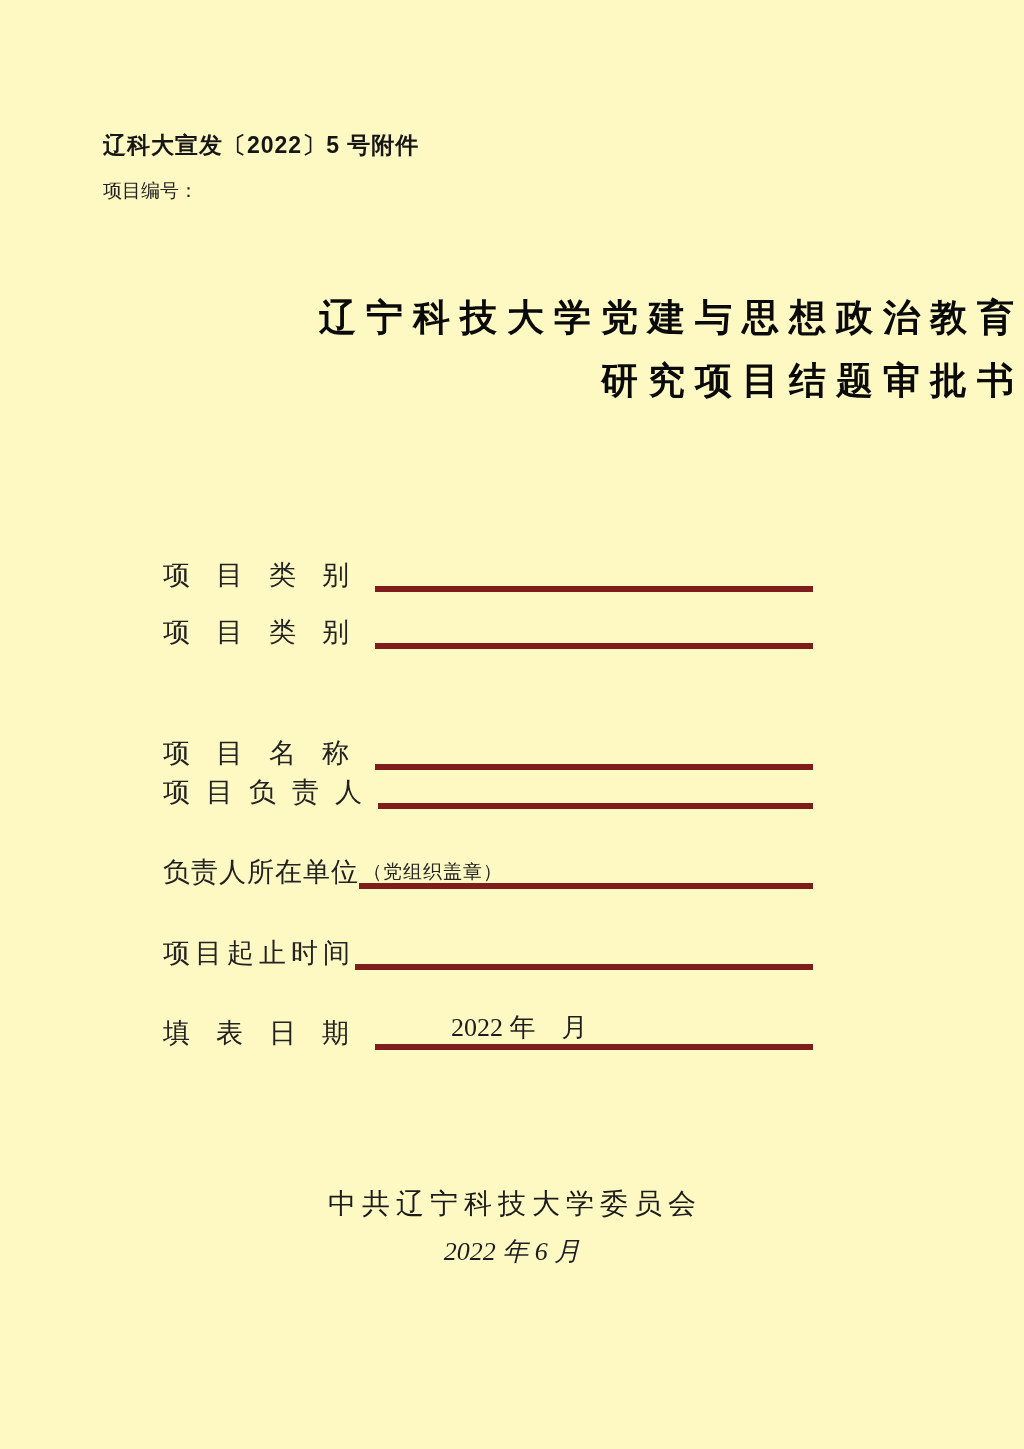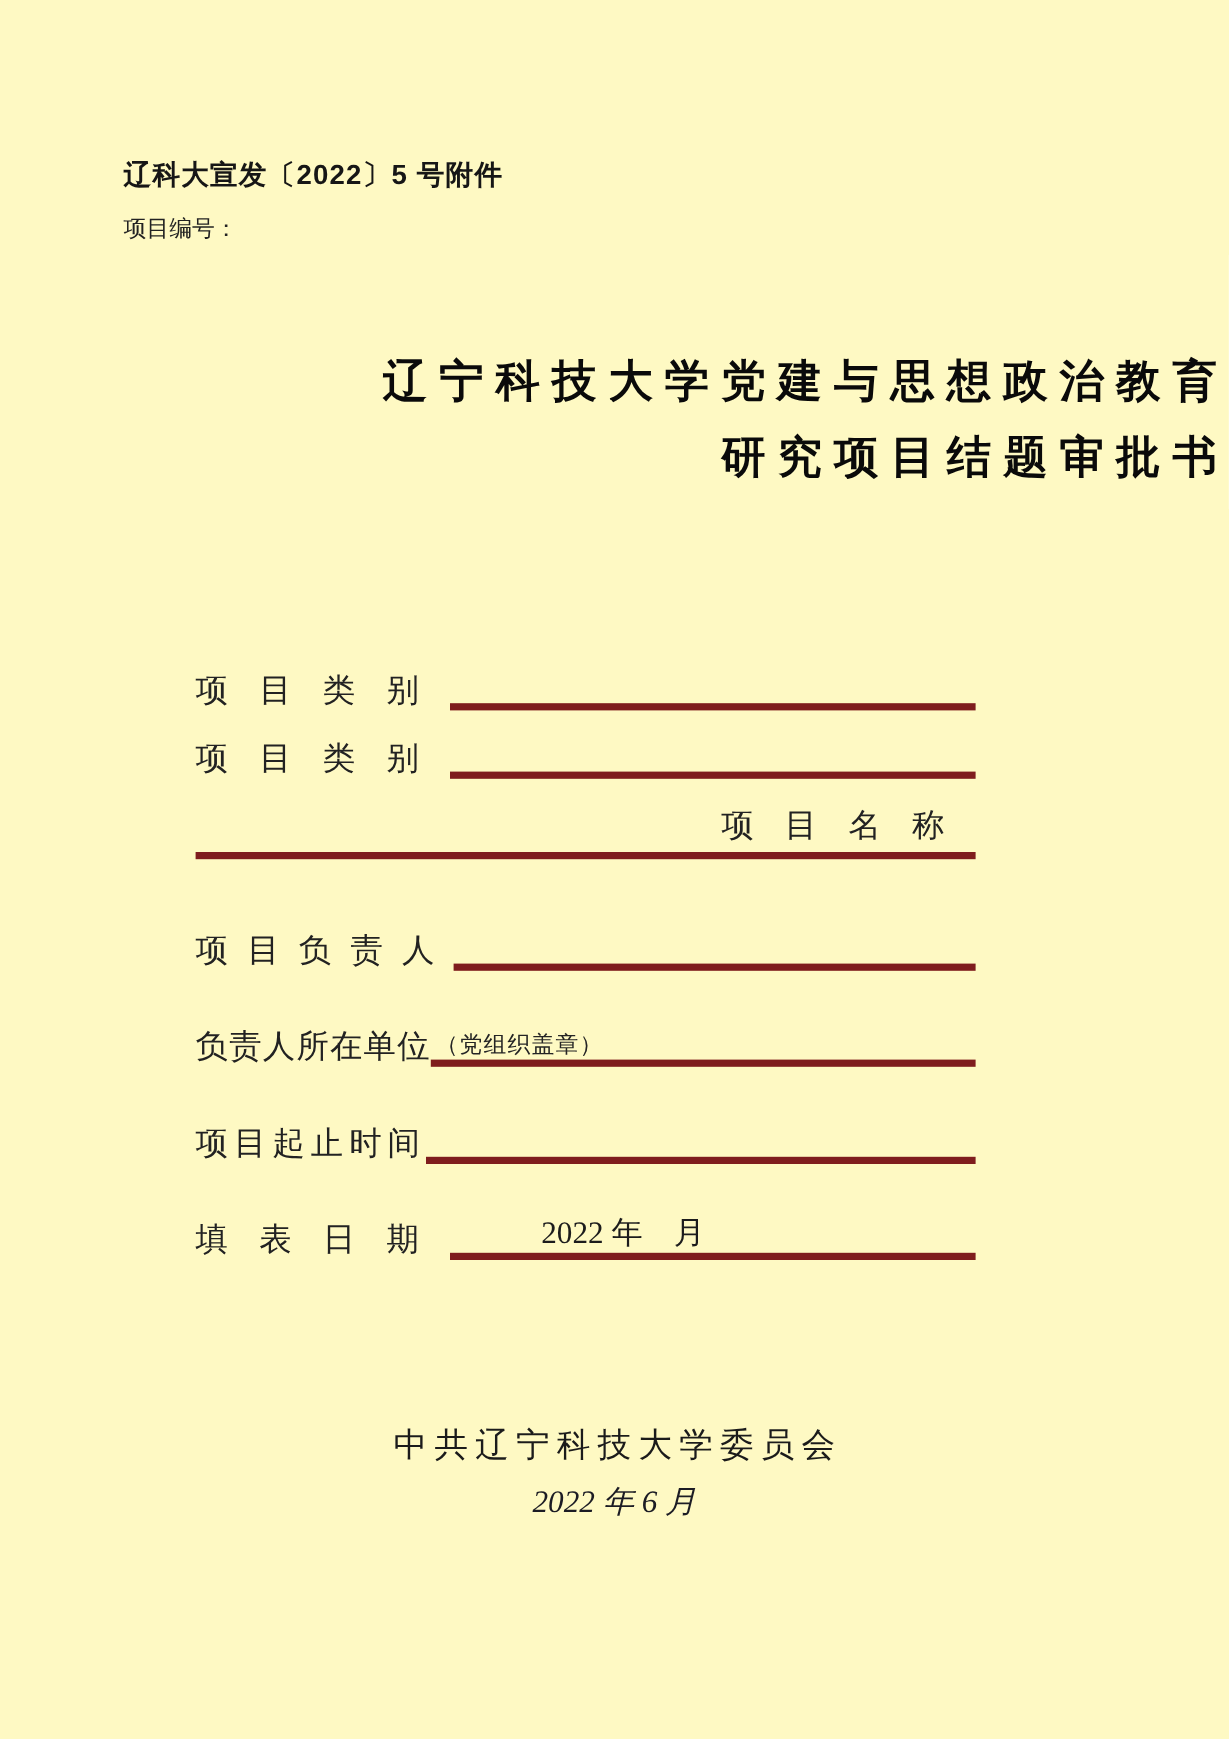--- a/index.html
+++ b/index.html
@@ -100,21 +100,21 @@
   .fill-value {
     font-size: 26px;
     line-height: 1.05;
     padding: 0 0 3px 76px;
     color: #1c1c1c;
     white-space: pre;
   }
 
   .f1 { top: 550px; text-align: right; }
   .f2 { top: 607px; }
-  .f3 { top: 674px; flex-direction: column; }
+  .f3 { top: 728px; }
   .f4 { top: 767px; }
   .f5 { top: 847px; }
   .f6 { top: 928px; }
   .f7 { top: 1008px; }
 
   
   .committee {
     position: absolute;
     left: 0;
     right: 0;

